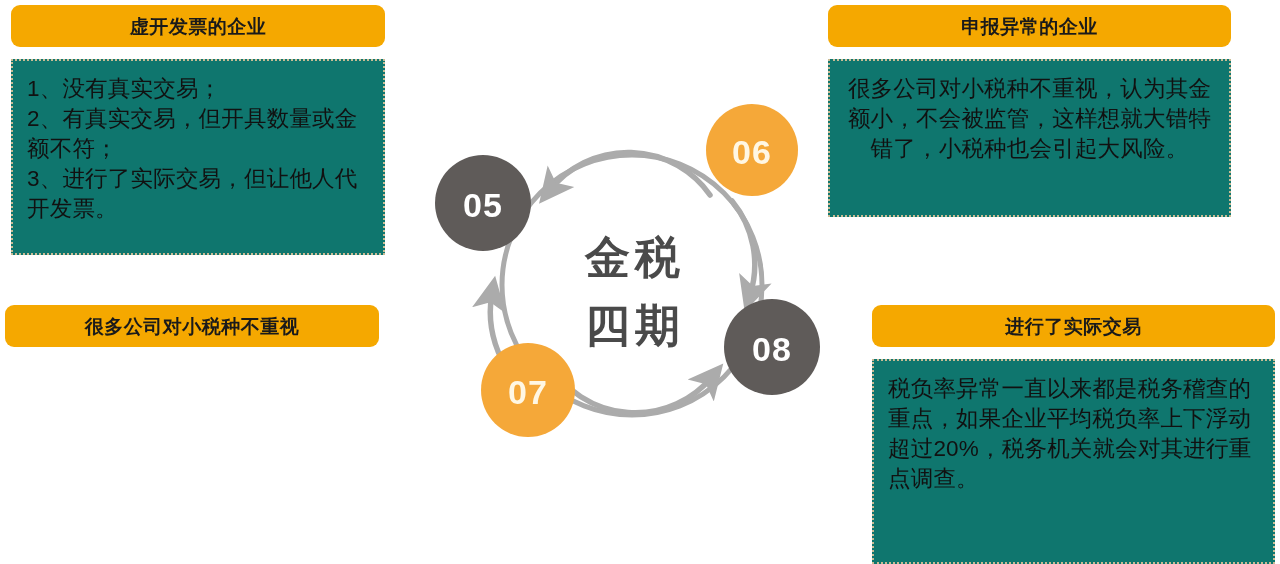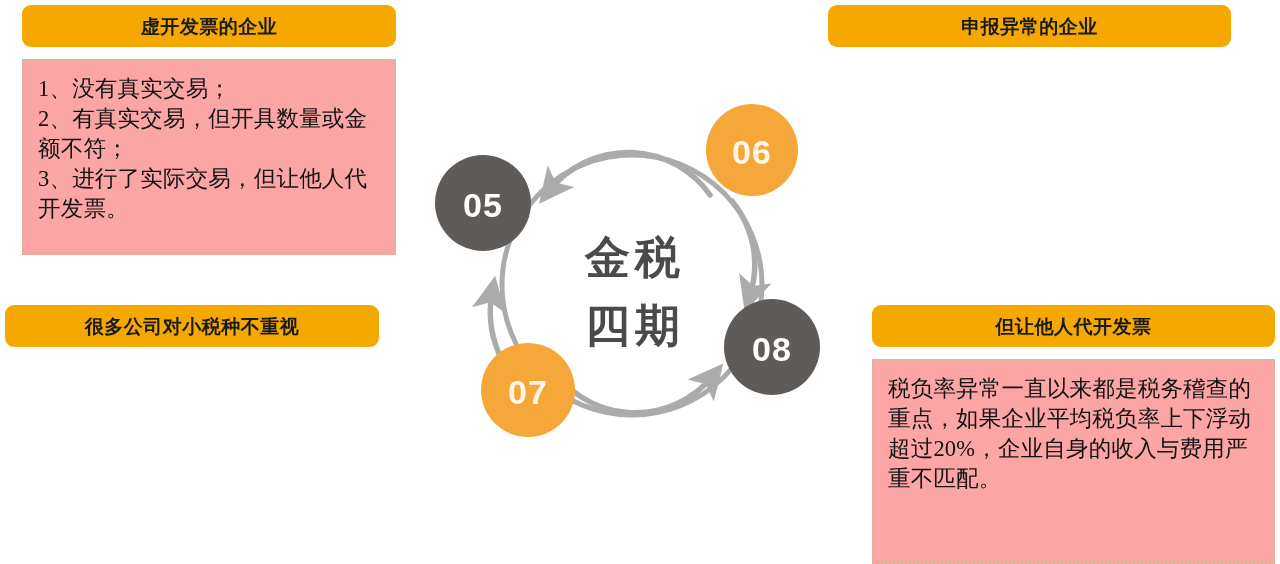--- a/index.html
+++ b/index.html
@@ -36,33 +36,32 @@
     font-size: 19px;
     font-weight: bold;
     letter-spacing: 0.5px;
     line-height: 1;
   }
   .card-body {
     box-sizing: border-box;
     margin-top: 12px;
     width: 100%;
     border: 2px dotted #C9BB94;
-    background: #fca5a5;
+    background: #0f766e;
     padding: 13px 14px 12px 14px;
     color: #111111;
     font-size: 22.5px;
     line-height: 1.33;
     letter-spacing: 0.2px;
     white-space: pre-line;
     font-weight: normal;
-    font-family: Liberation Serif, serif;
   }
 
   
-  #card-fake-invoice      { left: 22px;   top: 5px;   width: 374px; }
+  #card-fake-invoice      { left: 11px;   top: 5px;   width: 374px; }
   #card-fake-invoice .card-body      { height: 196px; }
 
   #card-cost-mismatch     { left: 5px;   top: 305px; width: 374px; }
   #card-cost-mismatch .card-body     { height: 205px; }
 
   #card-declaration       { left: 828px; top: 5px;   width: 403px; text-align: center; }
   #card-declaration .card-body       { height: 158px; }
 
   #card-tax-burden        { left: 872px; top: 305px; width: 403px; }
   #card-tax-burden .card-body        { height: 205px; }
@@ -117,27 +116,28 @@
   <div class="card" id="card-cost-mismatch">
     <div class="card-header">
       <span>很多公司对小税种不重视</span>
     </div>
   </div>
 
   <div class="card" id="card-declaration">
     <div class="card-header">
       <span>申报异常的企业</span>
     </div>
+    <div class="card-body">很多公司对小税种不重视，认为其金额小，不会被监管，这样想就大错特错了，小税种也会引起大风险。</div>
   </div>
 
   <div class="card" id="card-tax-burden">
     <div class="card-header">
-      <span>但让他人代开发票</span>
+      <span>进行了实际交易</span>
     </div>
-    <div class="card-body">税负率异常一直以来都是税务稽查的重点，如果企业平均税负率上下浮动超过20%，企业自身的收入与费用严重不匹配。</div>
+    <div class="card-body">税负率异常一直以来都是税务稽查的重点，如果企业平均税负率上下浮动超过20%，税务机关就会对其进行重点调查。</div>
   </div>
 
   <div id="center-diagram">
     <svg viewBox="0 0 460 500" xmlns="http://www.w3.org/2000/svg">
       <defs>
         <marker id="ah-grey" markerWidth="7" markerHeight="7" refX="3.2" refY="3.5" orient="auto" markerUnits="strokeWidth">
           <path d="M0,0.4 L6.4,3.5 L0,6.6 L1.5,3.5 Z" fill="#ABABAB"></path>
         </marker>
       </defs>
 

